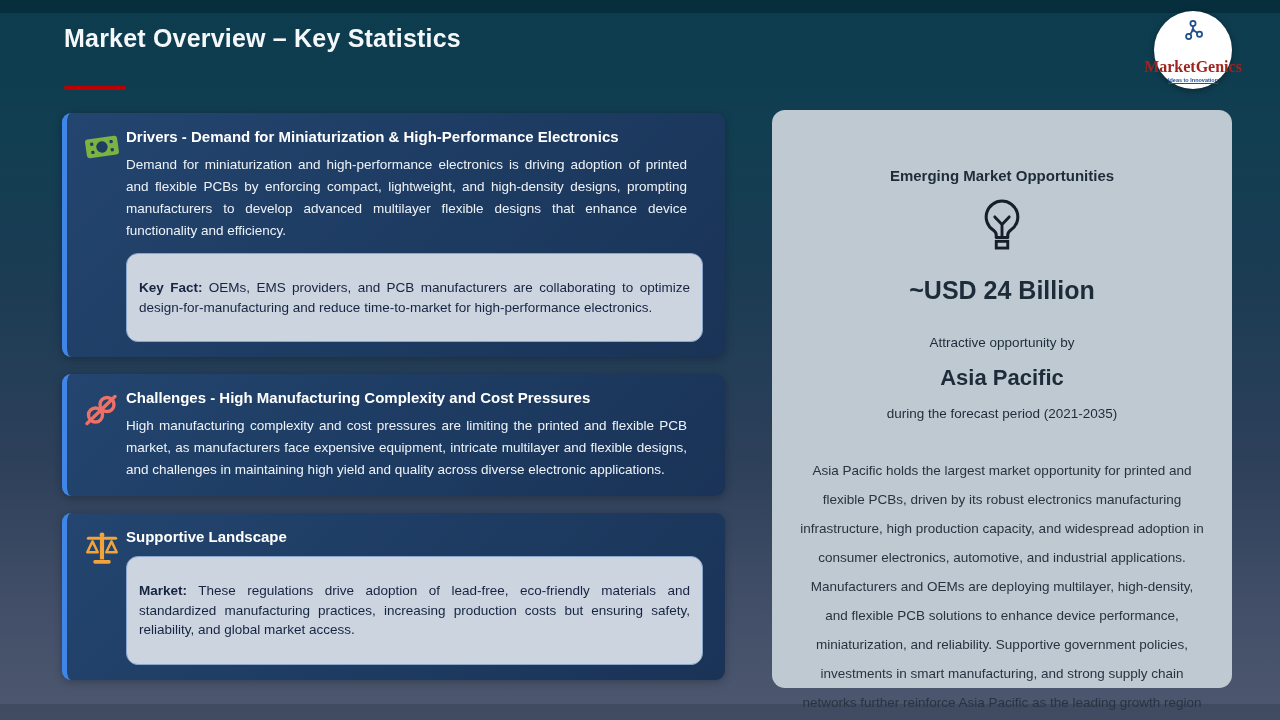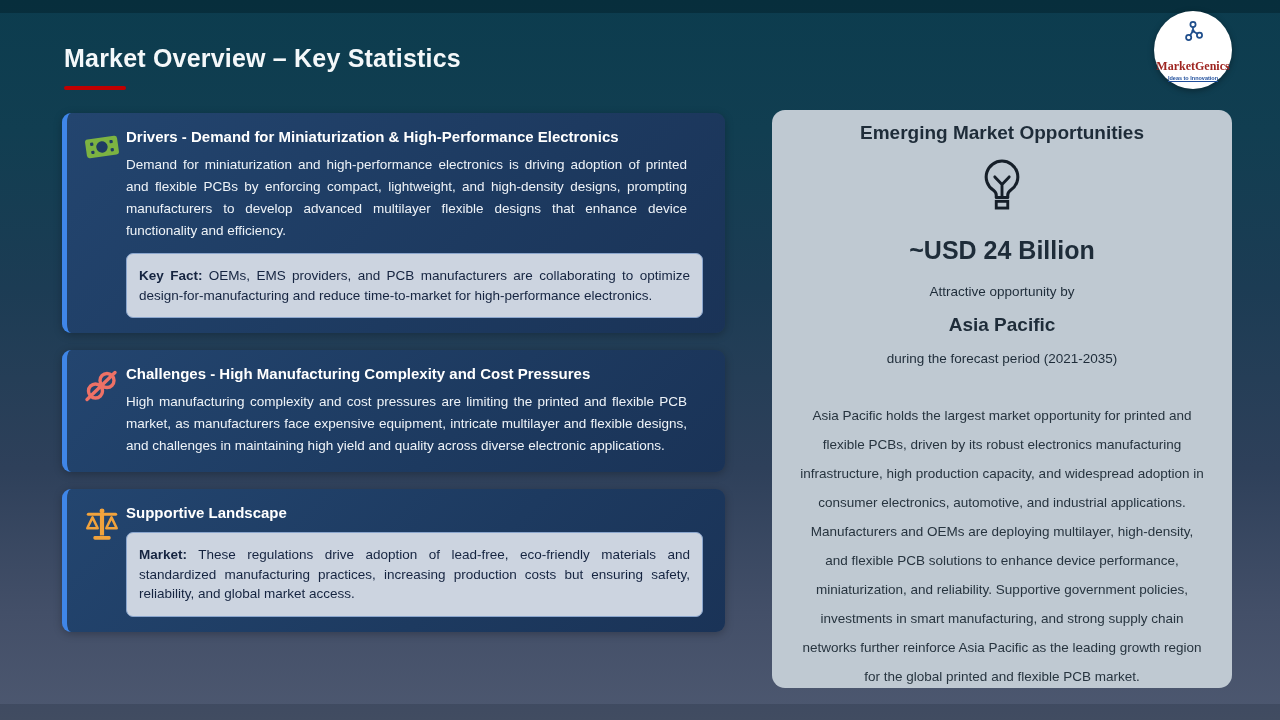--- a/index.html
+++ b/index.html
@@ -11,37 +11,37 @@
   }
   .top-strip {
     position: absolute; top: 0; left: 0; width: 1280px; height: 13px;
     background: rgba(2, 28, 40, 0.45);
   }
   .bottom-strip {
     position: absolute; bottom: 0; left: 0; width: 1280px; height: 16px;
     background: rgba(10, 20, 35, 0.18);
   }
   .page-title {
-    position: absolute; left: 64px; top: 44px;
+    position: absolute; left: 64px; top: 24px;
     color: #f4f8fa; font-size: 25px; font-weight: bold; letter-spacing: 0.2px;
   }
   .title-underline {
     position: absolute; left: 64px; top: 86px; width: 62px; height: 4px;
     border-radius: 2px;
   }
   .logo {
     position: absolute; left: 1154px; top: 11px; width: 78px; height: 78px;
     background: #ffffff; border-radius: 50%;
     box-shadow: 0 2px 6px rgba(0,0,0,0.35);
     display: flex; flex-direction: column; align-items: center; justify-content: center;
     text-align: center;
   }
   .logo-name {
     font-family: "Liberation Serif", serif;
-    font-size: 12px; font-weight: bold; color: #9e2420; margin-top: 10px;
+    font-size: 16px; font-weight: bold; color: #9e2420; margin-top: 10px;
   }
   .logo-tagline {
     font-size: 5.5px; font-weight: bold; color: #1f4e9c;
     text-decoration: underline; margin-top: 1px;
   }
   .cards-column {
     position: absolute; left: 62px; top: 113px; width: 663px;
     display: flex; flex-direction: column; gap: 17px;
   }
   .card {
@@ -58,37 +58,37 @@
     color: #ffffff; font-size: 15px; font-weight: bold; margin-bottom: 9px;
   }
   .card-body {
     color: #eef3f8; font-size: 13.5px; line-height: 1.63;
     text-align: justify; margin-right: 16px;
   }
   .callout {
     margin-top: 11px;
     background: #ccd4e0;
     border: 1px solid #8ba6cd;
-    border-radius: 7px;
-    padding: 12px 12px;
+    border-radius: 12px;
+    padding: 24px 12px;
     color: #152440; font-size: 13.5px; line-height: 1.45;
     text-align: justify;
   }
   .callout b { font-weight: bold; }
   .opportunity-panel {
     position: absolute; left: 772px; top: 110px; width: 460px; height: 578px;
     background: #bfc9d2; border-radius: 13px;
     padding: 12px 26px;
     text-align: center; color: #1e2c39;
   }
-  .panel-title { font-size: 19px; font-weight: bold; }
+  .panel-title { font-size: 15px; font-weight: bold; margin-top: 45px; }
   .bulb-wrap { margin: 13px auto 0; height: 58px; }
   .opportunity-value { font-size: 25px; font-weight: bold; margin-top: 21px; }
-  .opportunity-subtitle { font-size: 13.5px; margin-top: 19px; }
-  .opportunity-region { font-size: 19px; font-weight: bold; margin-top: 15px; }
+  .opportunity-subtitle { font-size: 13.5px; margin-top: 30px; }
+  .opportunity-region { font-size: 22px; font-weight: bold; margin-top: 15px; }
   .opportunity-period { font-size: 13.5px; margin-top: 15px; }
   .opportunity-description {
     margin-top: 35px; font-size: 13.5px; line-height: 2.15; color: #27343f;
   }
 </style>
 </head>
 <body>
 
 <div class="top-strip"></div>
 <div class="bottom-strip"></div>

